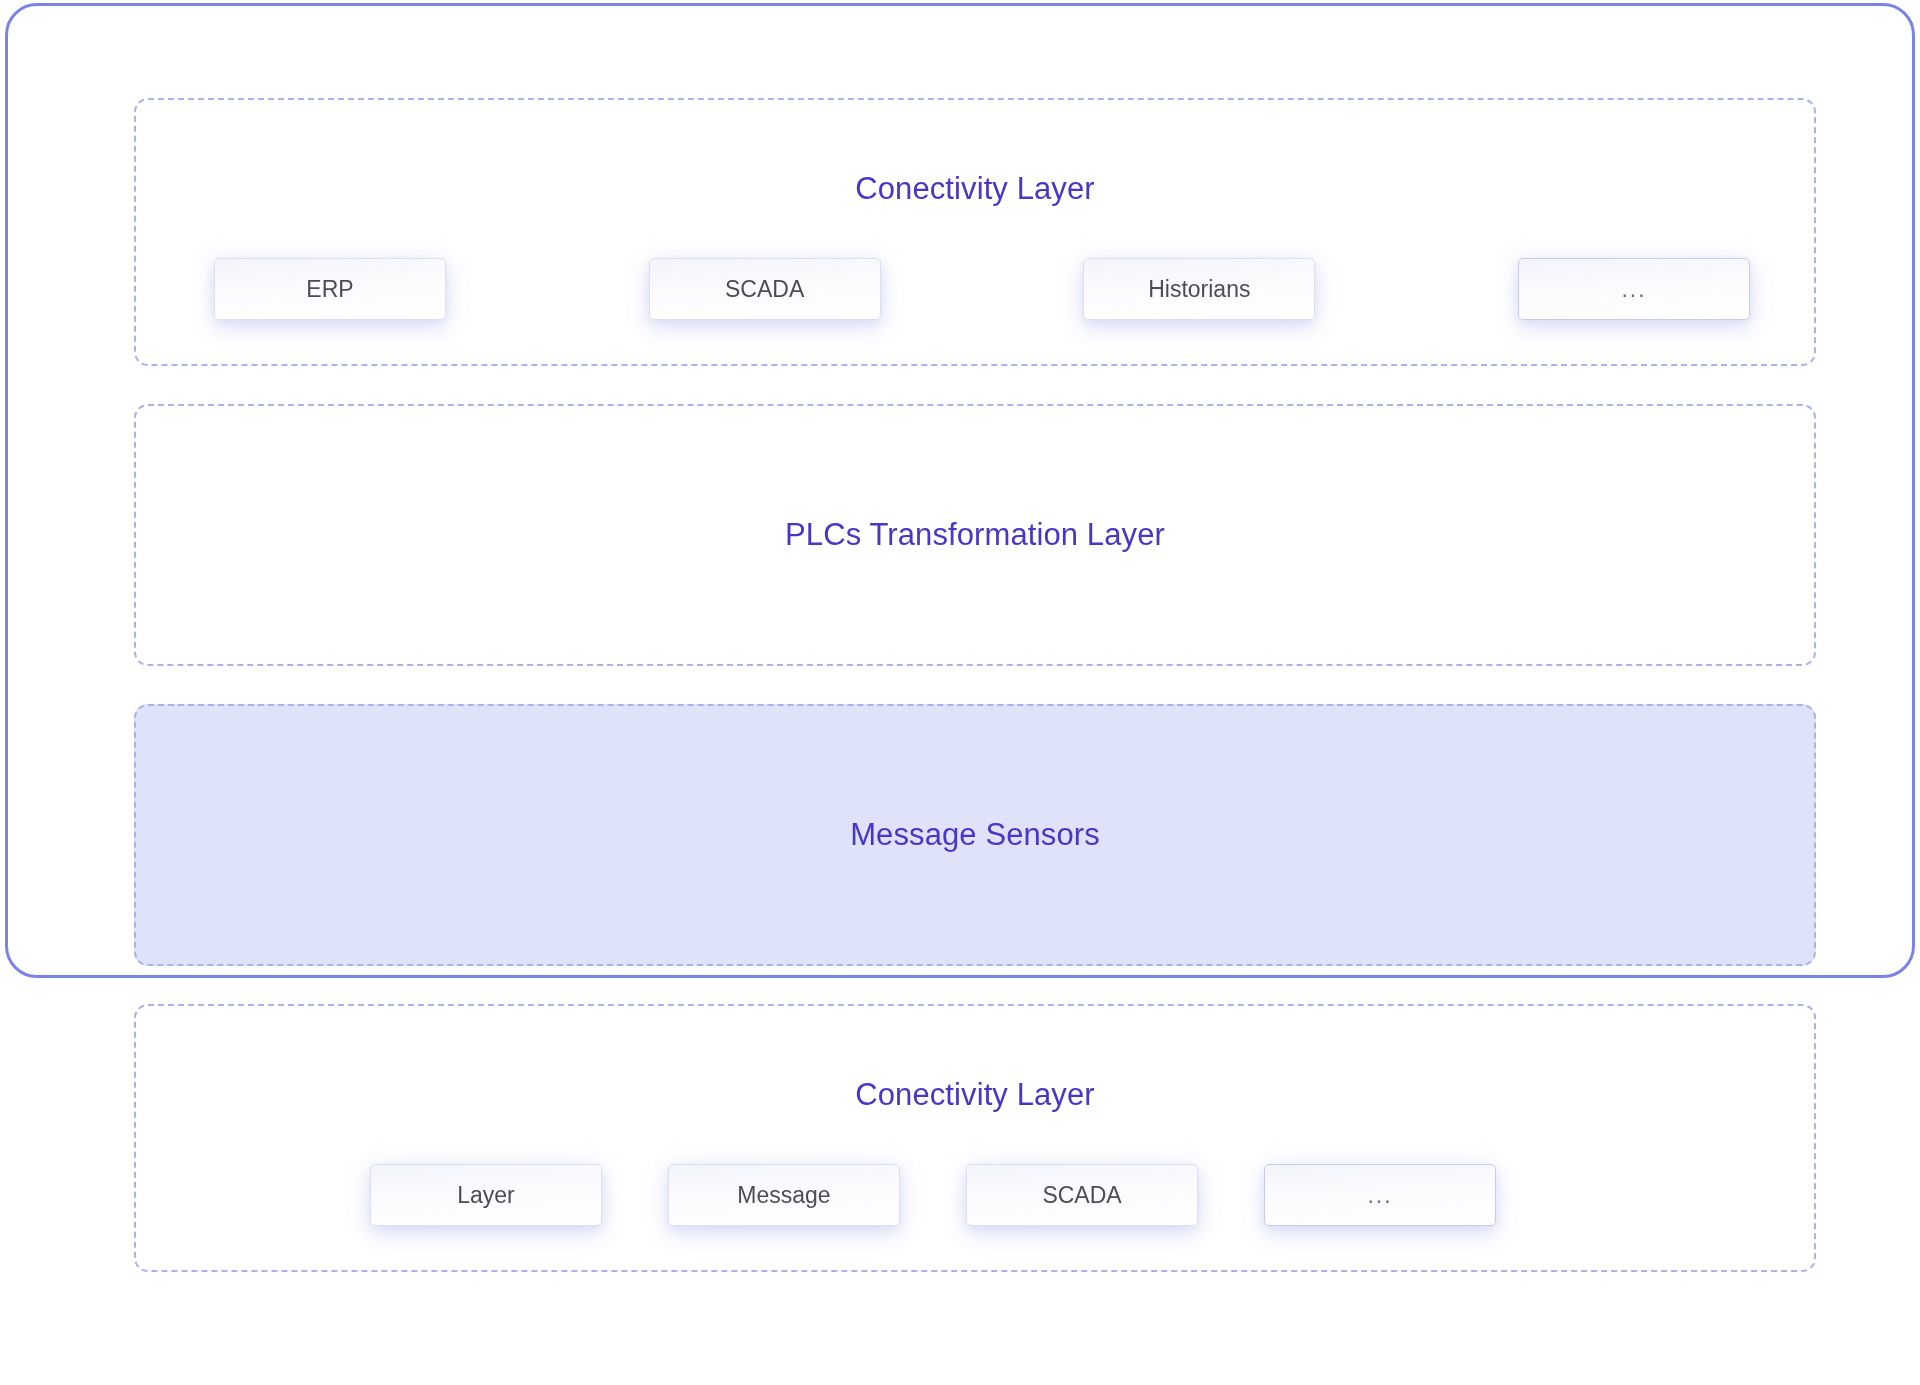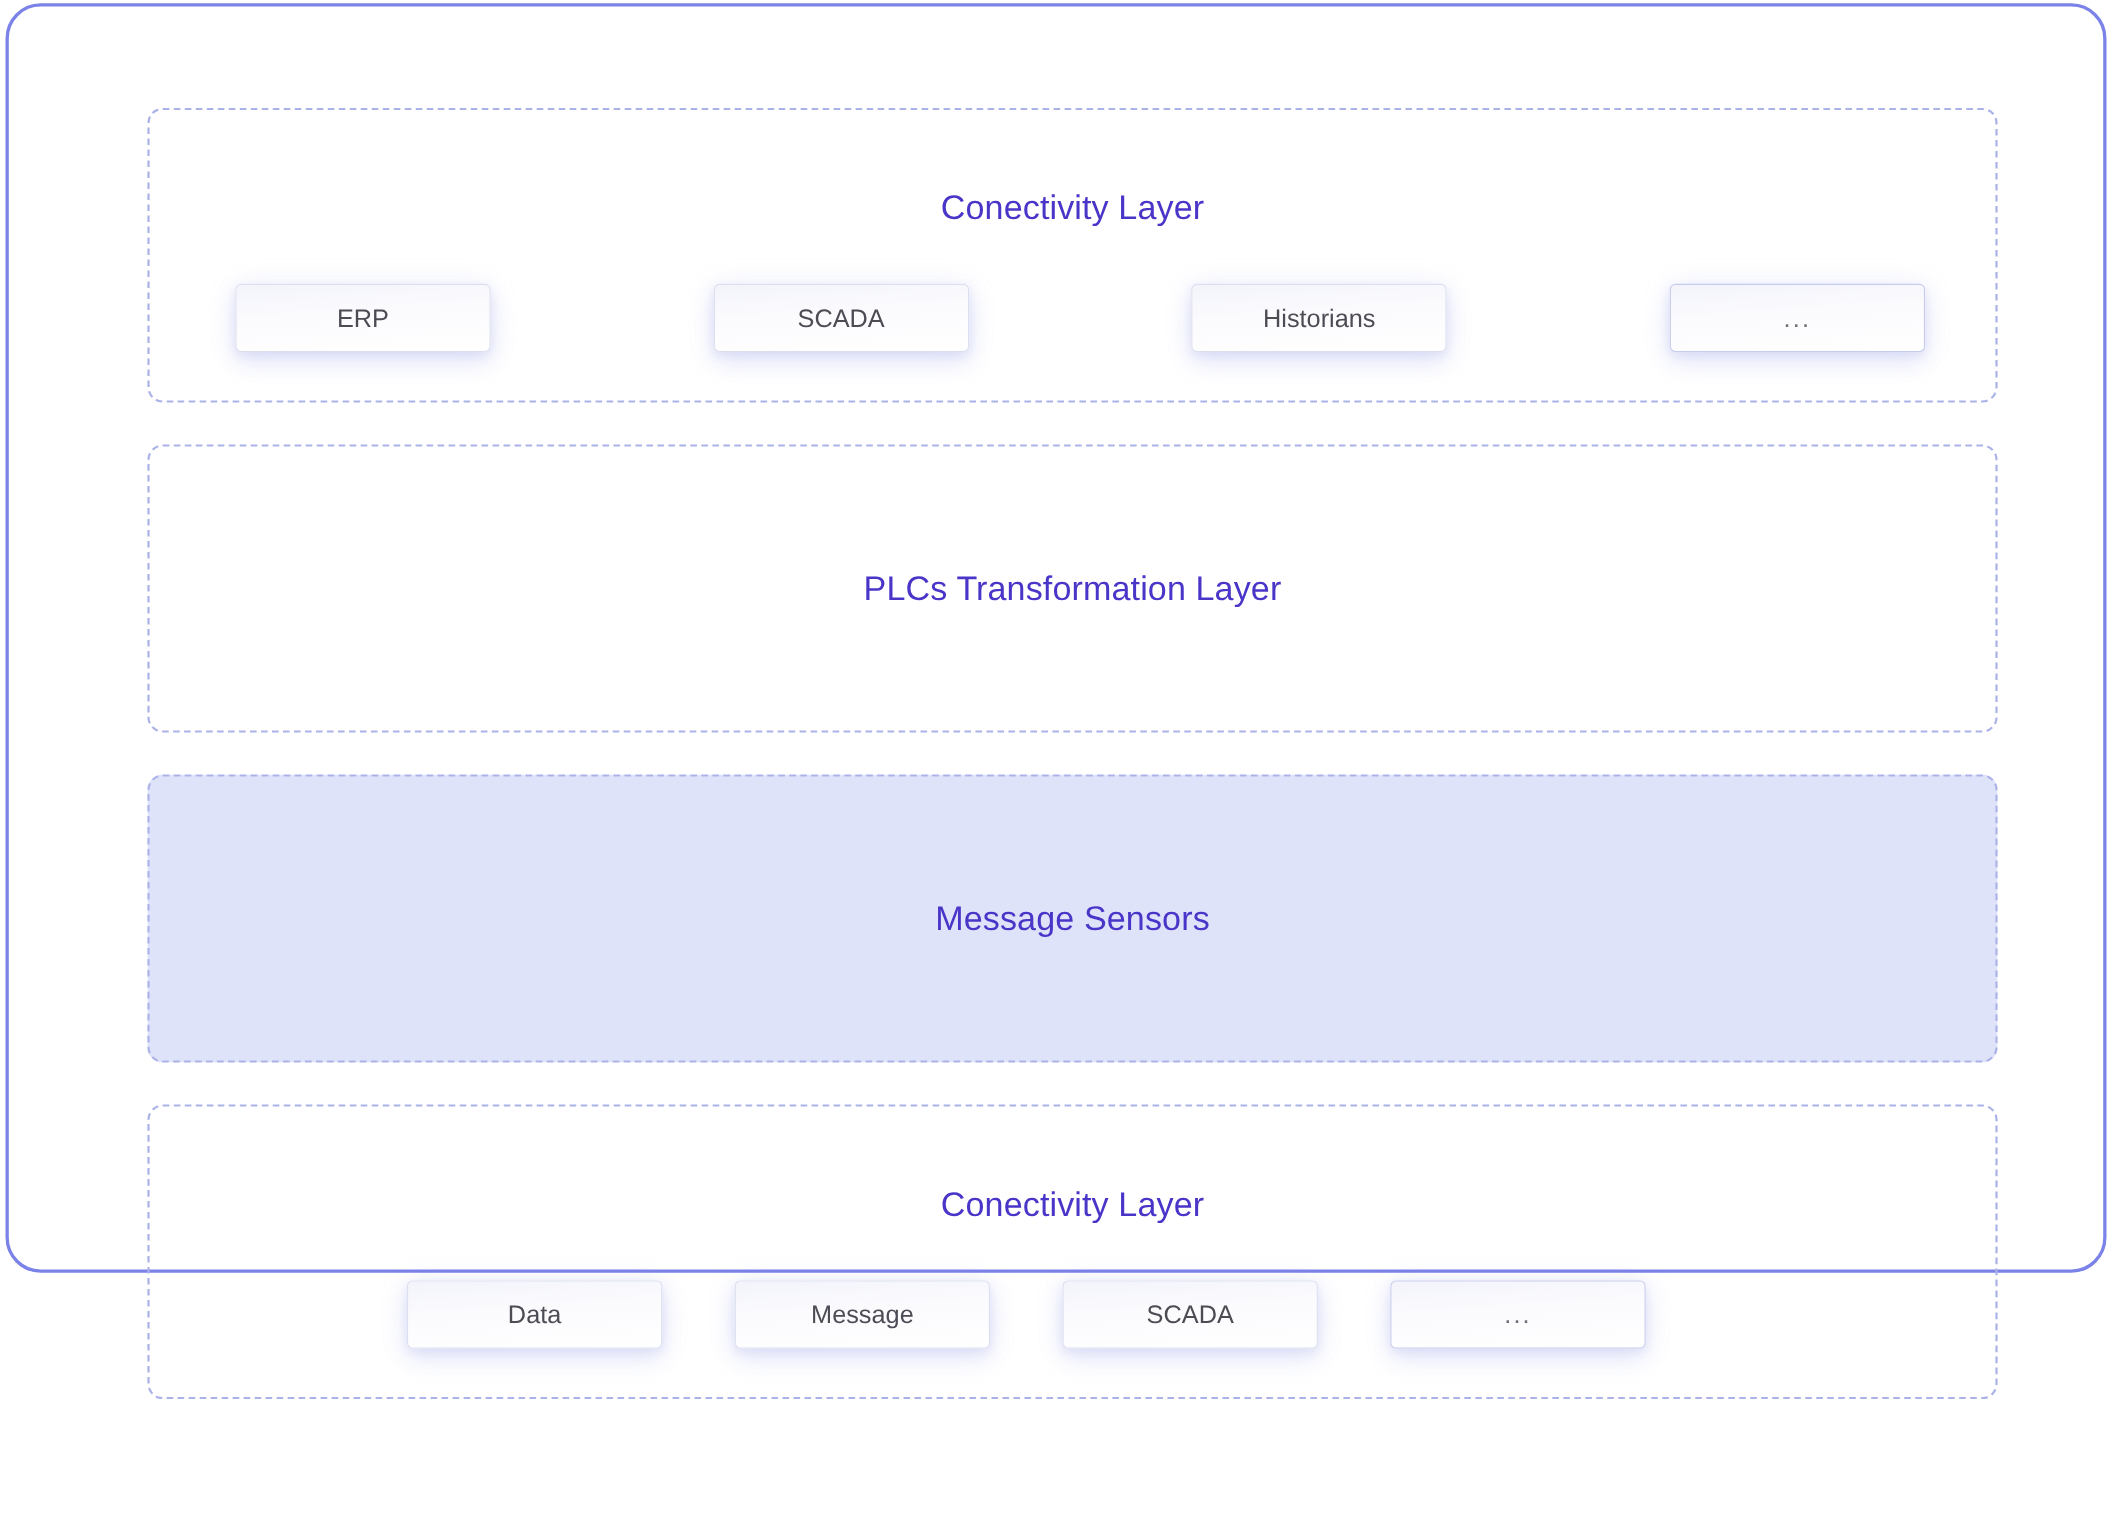--- a/index.html
+++ b/index.html
@@ -21,21 +21,21 @@
     overflow: hidden;
     box-sizing: border-box;
   }
 
   
   .outer-frame {
     position: absolute;
     left: 5px;
     top: 3px;
     width: 1910px;
-    height: 1154px;
+    height: 975px;
     box-sizing: border-box;
     border: 3px solid #7b82e8;
     border-radius: 32px;
     background: #ffffff;
   }
 
   
   .layer-stack {
     position: absolute;
     left: 126px;
@@ -176,21 +176,21 @@
       </section>
 
       <section class="layer-box broker">
         <div class="layer-title">Message Sensors</div>
       </section>
 
       <section class="layer-box connectivity-bottom">
         <div class="layer-title">Conectivity Layer</div>
         <div class="chip-row bottom-row">
           <div class="chip">
-            <span class="chip-label">Data</span>
+            <span class="chip-label">Layer</span>
           </div>
           <div class="chip">
             <span class="chip-label">Message</span>
           </div>
           <div class="chip">
             <span class="chip-label">SCADA</span>
           </div>
           <div class="chip ellipsis">
             <span class="chip-label">...</span>
           </div>

